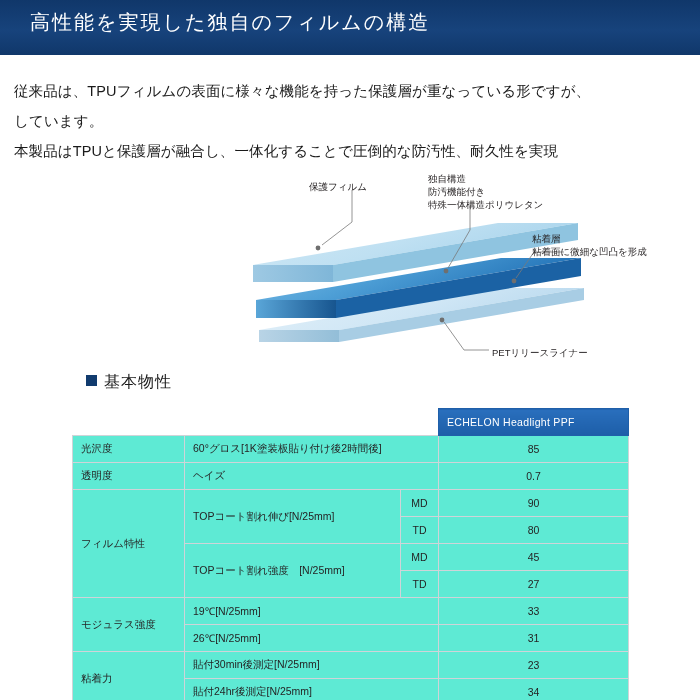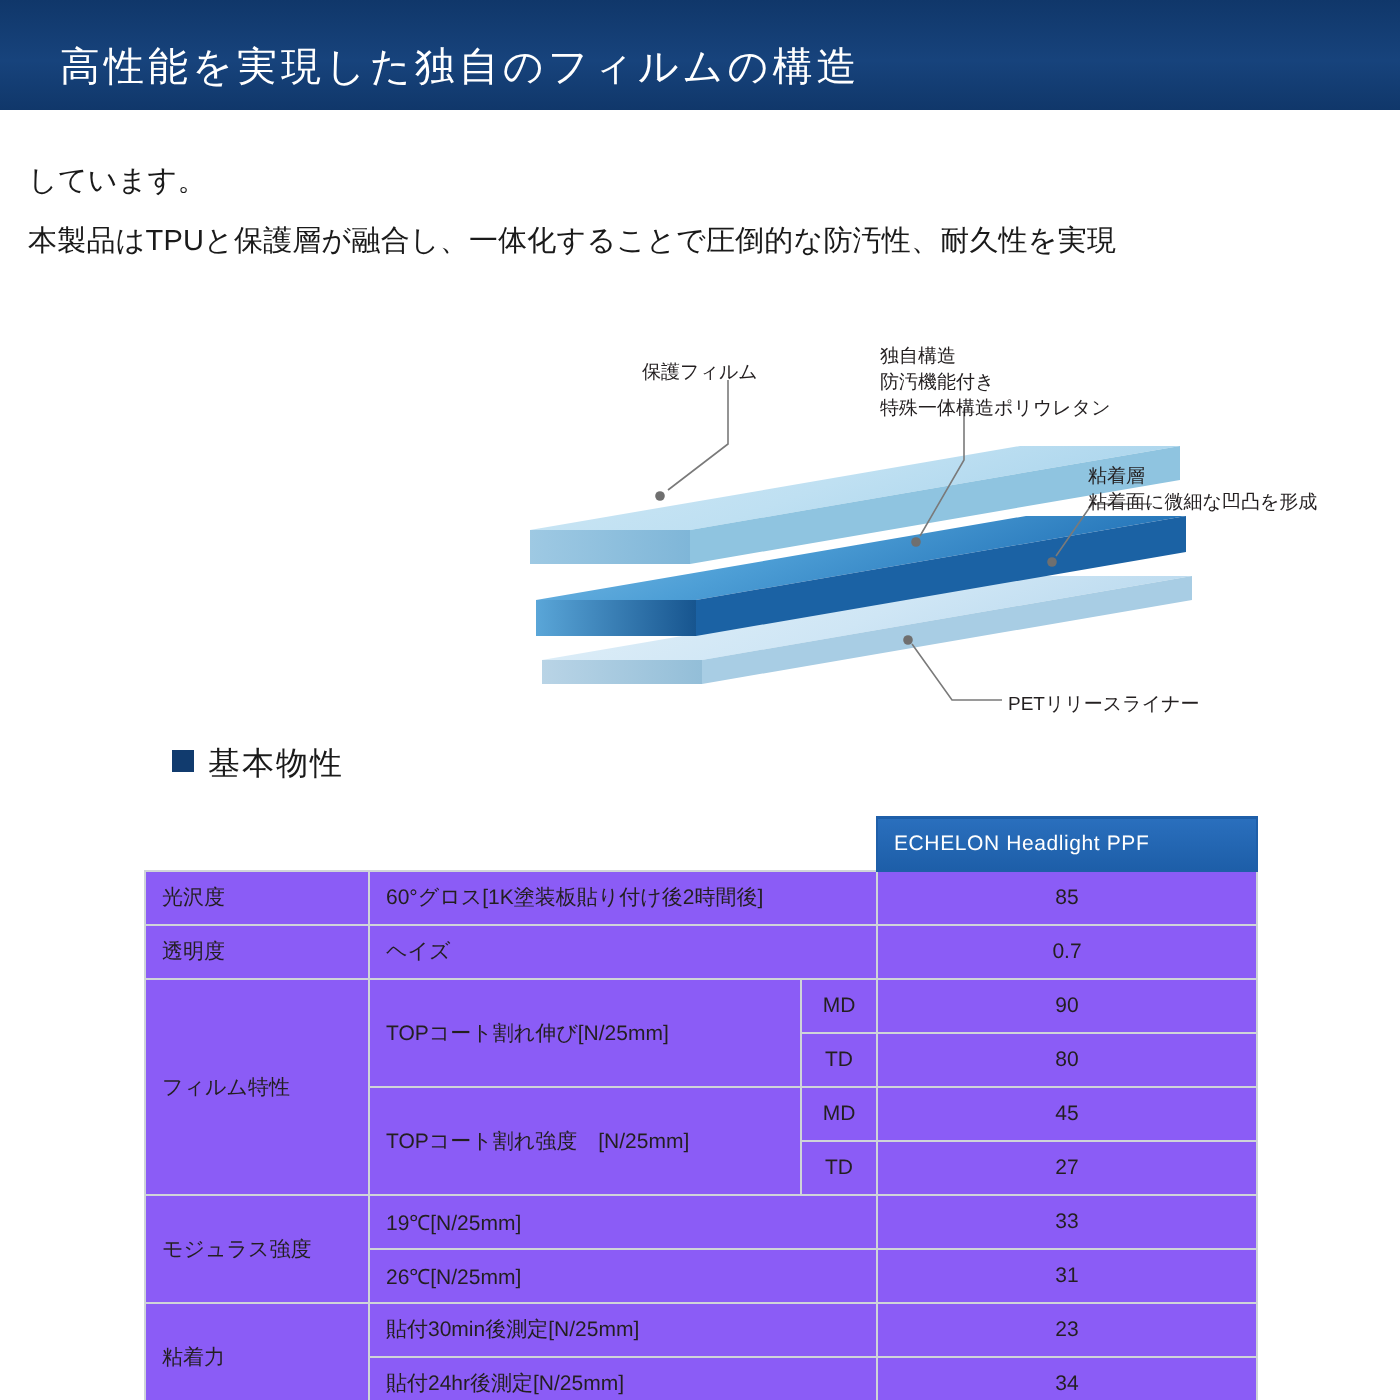--- a/index.html
+++ b/index.html
@@ -22,21 +22,21 @@
     left: 0;
     top: 0;
     width: 700px;
     height: 55px;
     background: #113b6e;
     background: linear-gradient(180deg, #10376a 0%, #17437c 55%, #10376a 100%);
   }
   .header-title {
     position: absolute;
     left: 30px;
-    top: 20px;
+    top: 9px;
     font-size: 20px;
     letter-spacing: 2px;
     color: #ffffff;
     font-weight: 500;
     white-space: nowrap;
   }
 
   
   .intro {
     position: absolute;
@@ -46,21 +46,21 @@
     font-size: 14.5px;
     line-height: 30px;
     color: #1a1a1a;
     letter-spacing: 0.1px;
   }
   .intro div { white-space: nowrap; }
 
   
   .diagram {
     position: absolute;
-    left: 16px;
+    left: 4px;
     top: 160px;
     width: 629px;
     height: 210px;
   }
   .diagram svg { display: block; }
 
   .dlabel {
     position: absolute;
     font-size: 9.5px;
     line-height: 13px;
@@ -105,21 +105,21 @@
   }
   table.spec td, table.spec th {
     border: 1px solid #cfd4d8;
     font-size: 10.5px;
     color: #231f20;
     font-weight: normal;
     padding: 0 8px;
     height: 26px;
     text-align: left;
     vertical-align: middle;
-    background: #8b5cf6;
+    background: #5eead4;
   }
   table.spec td.num, table.spec th.num { text-align: center; padding: 0; }
   table.spec td.mdtd { text-align: center; padding: 0; }
   .hdr-blank { border: none !important; background: transparent !important; }
   .hdr-prod {
     background: #1f5fa9 !important;
     background: linear-gradient(180deg,#2a6fbd 0%, #1d5ea8 100%) !important;
     color: #ffffff !important;
     text-align: right;
     font-size: 10.5px;
@@ -129,20 +129,21 @@
   .rowlabel { text-align: left; }
 </style>
 </head>
 <body>
 
 <div class="header-band">
   <div class="header-title">高性能を実現した独自のフィルムの構造</div>
 </div>
 
 <div class="intro">
+  <div>従来品は、TPUフィルムの表面に様々な機能を持った保護層が重なっている形ですが、</div>
   <div>しています。</div>
   <div>本製品はTPUと保護層が融合し、一体化することで圧倒的な防汚性、耐久性を実現</div>
 </div>
 
 <div class="diagram">
   <svg width="700" height="210" viewBox="0 0 700 210">
     <defs>
       <linearGradient id="topLayer" x1="0" y1="0" x2="1" y2="0.35">
         <stop offset="0%" stop-color="#cfe8f5"></stop>
         <stop offset="55%" stop-color="#bfe0f2"></stop>

